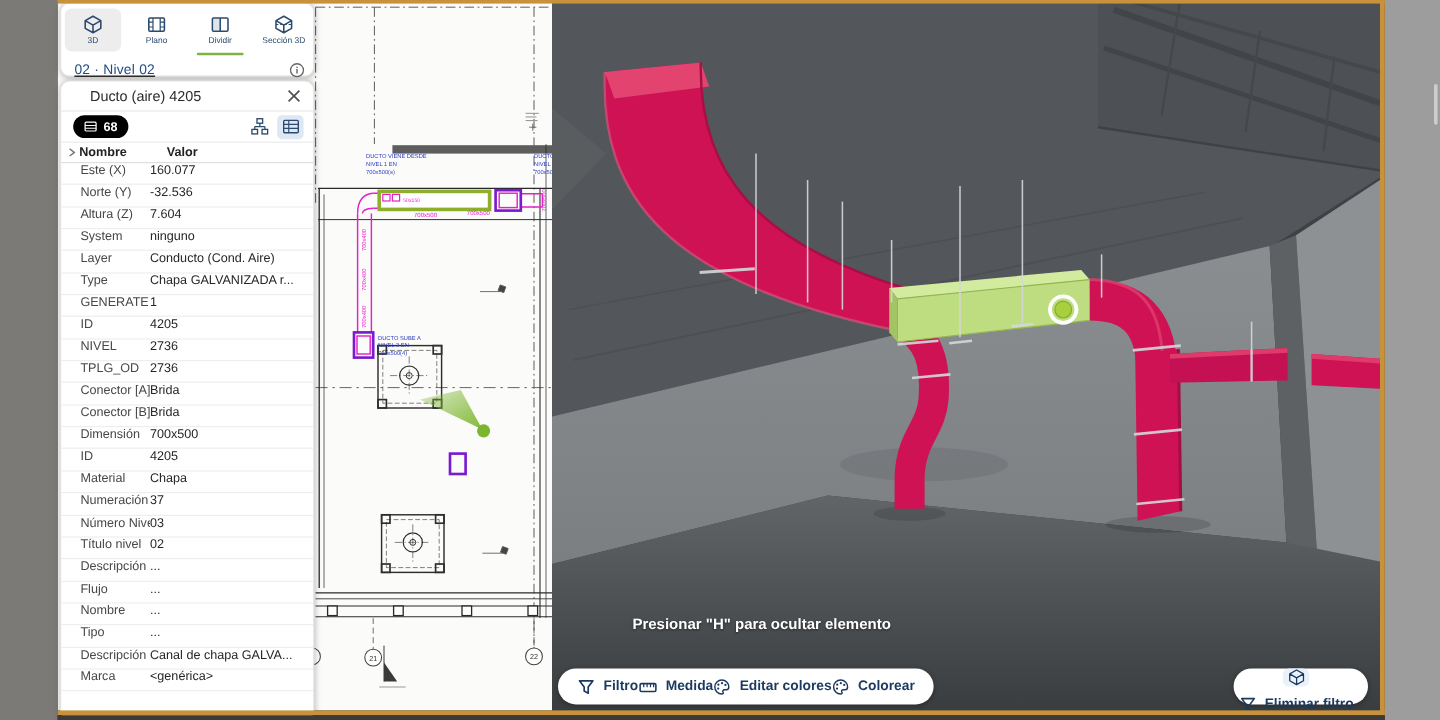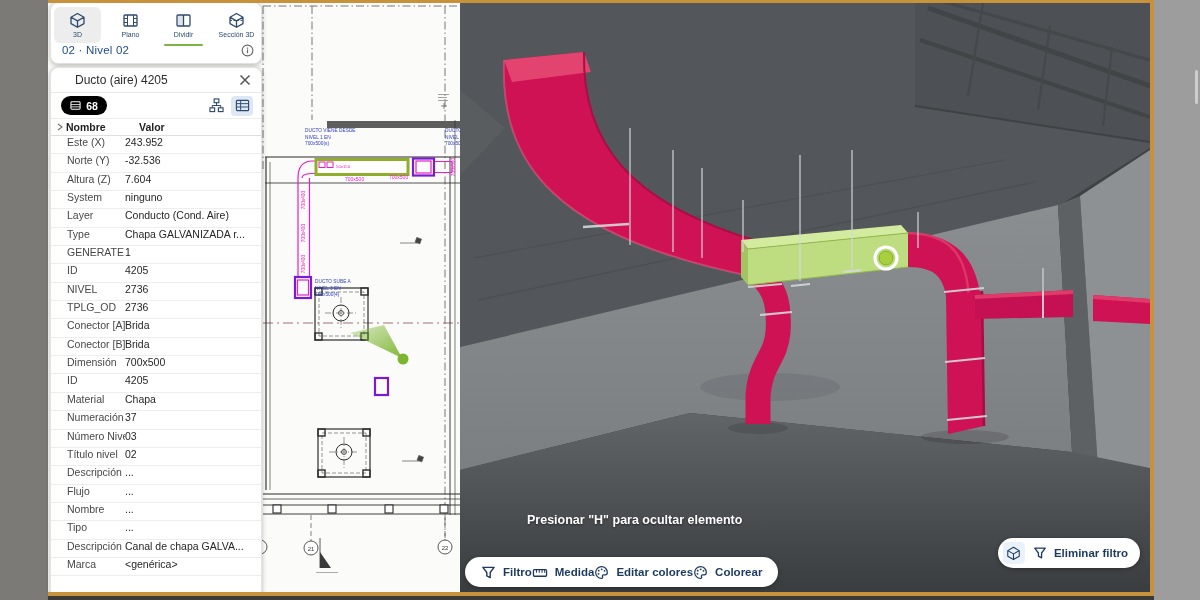--- a/index.html
+++ b/index.html
@@ -21,21 +21,21 @@
   .card{position:absolute;background:#fff;border:1px solid #e3e3e3;border-radius:8px;
         box-shadow:0 1px 5px rgba(0,0,0,.28);z-index:30;}
   #card-tools{left:50px;top:2px;width:212px;height:62px;}
   #card-props{left:50px;top:67px;width:212px;height:533px;overflow:hidden;}
   
   .tabs{position:absolute;left:0;top:3px;width:212px;height:38px;display:flex;}
   .tab{position:relative;width:53px;display:flex;flex-direction:column;align-items:center;justify-content:center;cursor:pointer;}
   .tab .tlabel{font-size:7px;color:#2c4a6e;margin-top:2px;}
   .tab.hovered{background:#ededed;border-radius:6px;margin:1px 3px;width:47px;}
   .tab .underline{position:absolute;left:7px;bottom:-2px;width:39px;height:2.5px;border-radius:2px;}
-  .levelrow{position:absolute;left:0;top:41px;width:212px;height:21px;display:flex;align-items:flex-start;}
+  .levelrow{position:absolute;left:0;top:41px;width:212px;height:21px;display:flex;align-items:flex-end;text-decoration:underline;}
   .levelrow .lvl{font-size:11.5px;color:#1f4c86;margin-left:11px;letter-spacing:.2px;}
   .levelrow .info{margin-left:auto;margin-right:9px;}
   
   .titlerow{height:25px;display:flex;align-items:center;border-bottom:1px solid #e8e8e8;}
   .titlerow .ptitle{font-size:12px;color:#2b2b2b;margin-left:24px;}
   .titlerow .close{margin-left:auto;margin-right:10px;cursor:pointer;}
   .badgerow{height:26px;display:flex;align-items:center;border-bottom:1px solid #ececec;}
   .badge{margin-left:10px;height:19px;min-width:46px;background:#000000;border-radius:10px;
          display:flex;align-items:center;justify-content:center;gap:5px;padding:0 9px;}
   .badge span{color:#fff;font-size:10.5px;font-weight:bold;}
@@ -49,21 +49,21 @@
   .prow{height:18.35px;display:flex;align-items:flex-start;border-bottom:1px solid #eeeeee;cursor:default;}
   .pname{width:74px;padding-left:16px;font-size:10.5px;color:#474747;white-space:nowrap;overflow:hidden;}
   .pval{flex:1;font-size:10.5px;color:#262626;white-space:nowrap;overflow:hidden;}
   .scrollthumb{position:absolute;right:2px;top:70px;width:3px;height:34px;background:#cdcdcd;border-radius:2px;z-index:31;}
   
   .hint{position:absolute;left:67px;top:513px;color:#fff;font-size:12.5px;font-weight:bold;
         text-shadow:0 1px 2px rgba(0,0,0,.55);z-index:20;}
   .pill{position:absolute;background:#fff;border-radius:15px;height:30px;display:flex;align-items:center;
         box-shadow:0 1px 4px rgba(0,0,0,.35);z-index:20;}
   #pill-tools{left:5px;top:557px;padding:0 16px;}
-  #pill-filter{right:10px;top:538px;padding:0 12px 0 5px;gap:8px;}
+  #pill-filter{right:10px;top:557px;padding:0 12px 0 5px;gap:8px;flex-direction:column;}
   .pbtn{display:flex;align-items:center;gap:7px;cursor:pointer;background:none;border:none;padding:0;}
   .pbtn span{font-size:11.5px;font-weight:bold;color:#1c3a5f;white-space:nowrap;}
   .cubebox{width:22px;height:22px;background:#e9f1fb;border-radius:5px;display:flex;align-items:center;justify-content:center;}
   svg{display:block;}
 </style>
 </head>
 <body>
 
 <div id="stage">
 
@@ -423,21 +423,21 @@
         <svg width="6" height="8" viewBox="0 0 6 8">
             <path d="M1,1 L5,4 L1,7" fill="none" stroke="#777" stroke-width="1.2"></path>
           </svg>
       </span>
       <span class="hname">Nombre</span>
       <span class="hval">Valor</span>
     </div>
     <div class="ptable">
   <div class="prow">
     <span class="pname">Este (X)</span>
-    <span class="pval">243.952</span>
+    <span class="pval">160.077</span>
   </div>
 
   <div class="prow">
     <span class="pname">Norte (Y)</span>
     <span class="pval">-32.536</span>
   </div>
 
   <div class="prow">
     <span class="pname">Altura (Z)</span>
     <span class="pval">7.604</span>

